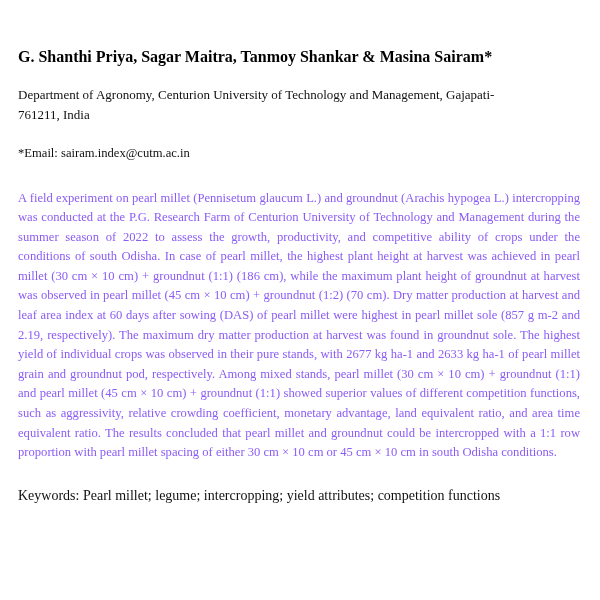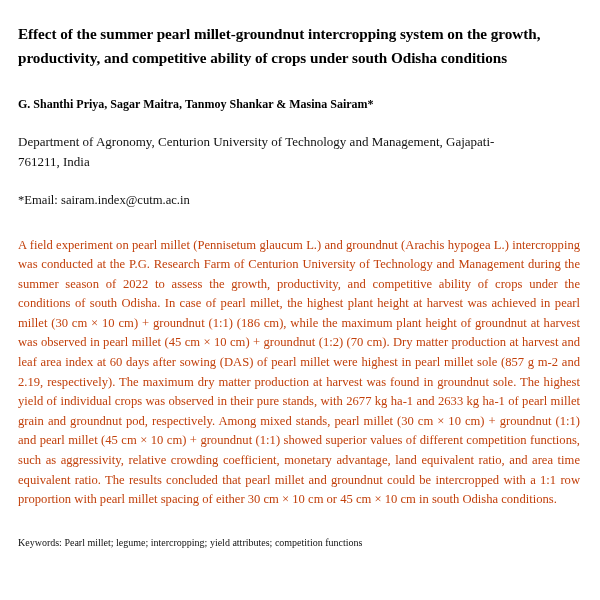--- a/index.html
+++ b/index.html
@@ -30,21 +30,21 @@
     line-height: 23.5px;
     letter-spacing: -0.05px;
     margin: 0;
     padding: 0 0 0 0;
     width: 565px;
     text-align: left;
     color: #000000;
   }
 
   .authors {
-    font-size: 12px;
+    font-size: 16px;
     font-weight: bold;
     line-height: 16px;
     margin: 27px 0 0 0;
     color: #000000;
   }
 
   .affiliation {
     font-size: 13px;
     font-weight: normal;
     line-height: 19.5px;
@@ -62,39 +62,38 @@
   }
 
   .abstract {
     font-size: 12.6px;
     font-weight: normal;
     line-height: 19.6px;
     margin: 25px 8px 0 0;
     width: 562px;
     text-align: justify;
     text-justify: inter-word;
-    color: #c2410c;
+    color: #8b5cf6;
     hyphens: none;
   }
 
   .keywords {
-    font-size: 10px;
+    font-size: 14px;
     font-weight: normal;
     line-height: 19.5px;
     margin: 23px 0 0 0;
     width: 562px;
     color: #101010;
   }
 </style>
 </head>
 <body>
 
 <div class="page">
 
-  <h1 class="title">Effect of the summer pearl millet-groundnut intercropping system on the growth, productivity, and competitive ability of crops under south Odisha conditions</h1>
 
   <p class="authors">G. Shanthi Priya, Sagar Maitra, Tanmoy Shankar &amp; Masina Sairam*</p>
 
   <p class="affiliation">Department of Agronomy, Centurion University of Technology and Management, Gajapati- 761211, India</p>
 
   <p class="email">*Email: sairam.index@cutm.ac.in</p>
 
   <p class="abstract">A field experiment on pearl millet (Pennisetum glaucum L.) and groundnut (Arachis hypogea L.) intercropping was conducted at the P.G. Research Farm of Centurion University of Technology and Management during the summer season of 2022 to assess the growth, productivity, and competitive ability of crops under the conditions of south Odisha. In case of pearl millet, the highest plant height at harvest was achieved in pearl millet (30 cm × 10 cm) + groundnut (1:1) (186 cm), while the maximum plant height of groundnut at harvest was observed in pearl millet (45 cm × 10 cm) + groundnut (1:2) (70 cm). Dry matter production at harvest and leaf area index at 60 days after sowing (DAS) of pearl millet were highest in pearl millet sole (857 g m-2 and 2.19, respectively). The maximum dry matter production at harvest was found in groundnut sole. The highest yield of individual crops was observed in their pure stands, with 2677 kg ha-1 and 2633 kg ha-1 of pearl millet grain and groundnut pod, respectively. Among mixed stands, pearl millet (30 cm × 10 cm) + groundnut (1:1) and pearl millet (45 cm × 10 cm) + groundnut (1:1) showed superior values of different competition functions, such as aggressivity, relative crowding coefficient, monetary advantage, land equivalent ratio, and area time equivalent ratio. The results concluded that pearl millet and groundnut could be intercropped with a 1:1 row proportion with pearl millet spacing of either 30 cm × 10 cm or 45 cm × 10 cm in south Odisha conditions.</p>
 
   <p class="keywords">Keywords: Pearl millet; legume; intercropping; yield attributes; competition functions</p>

